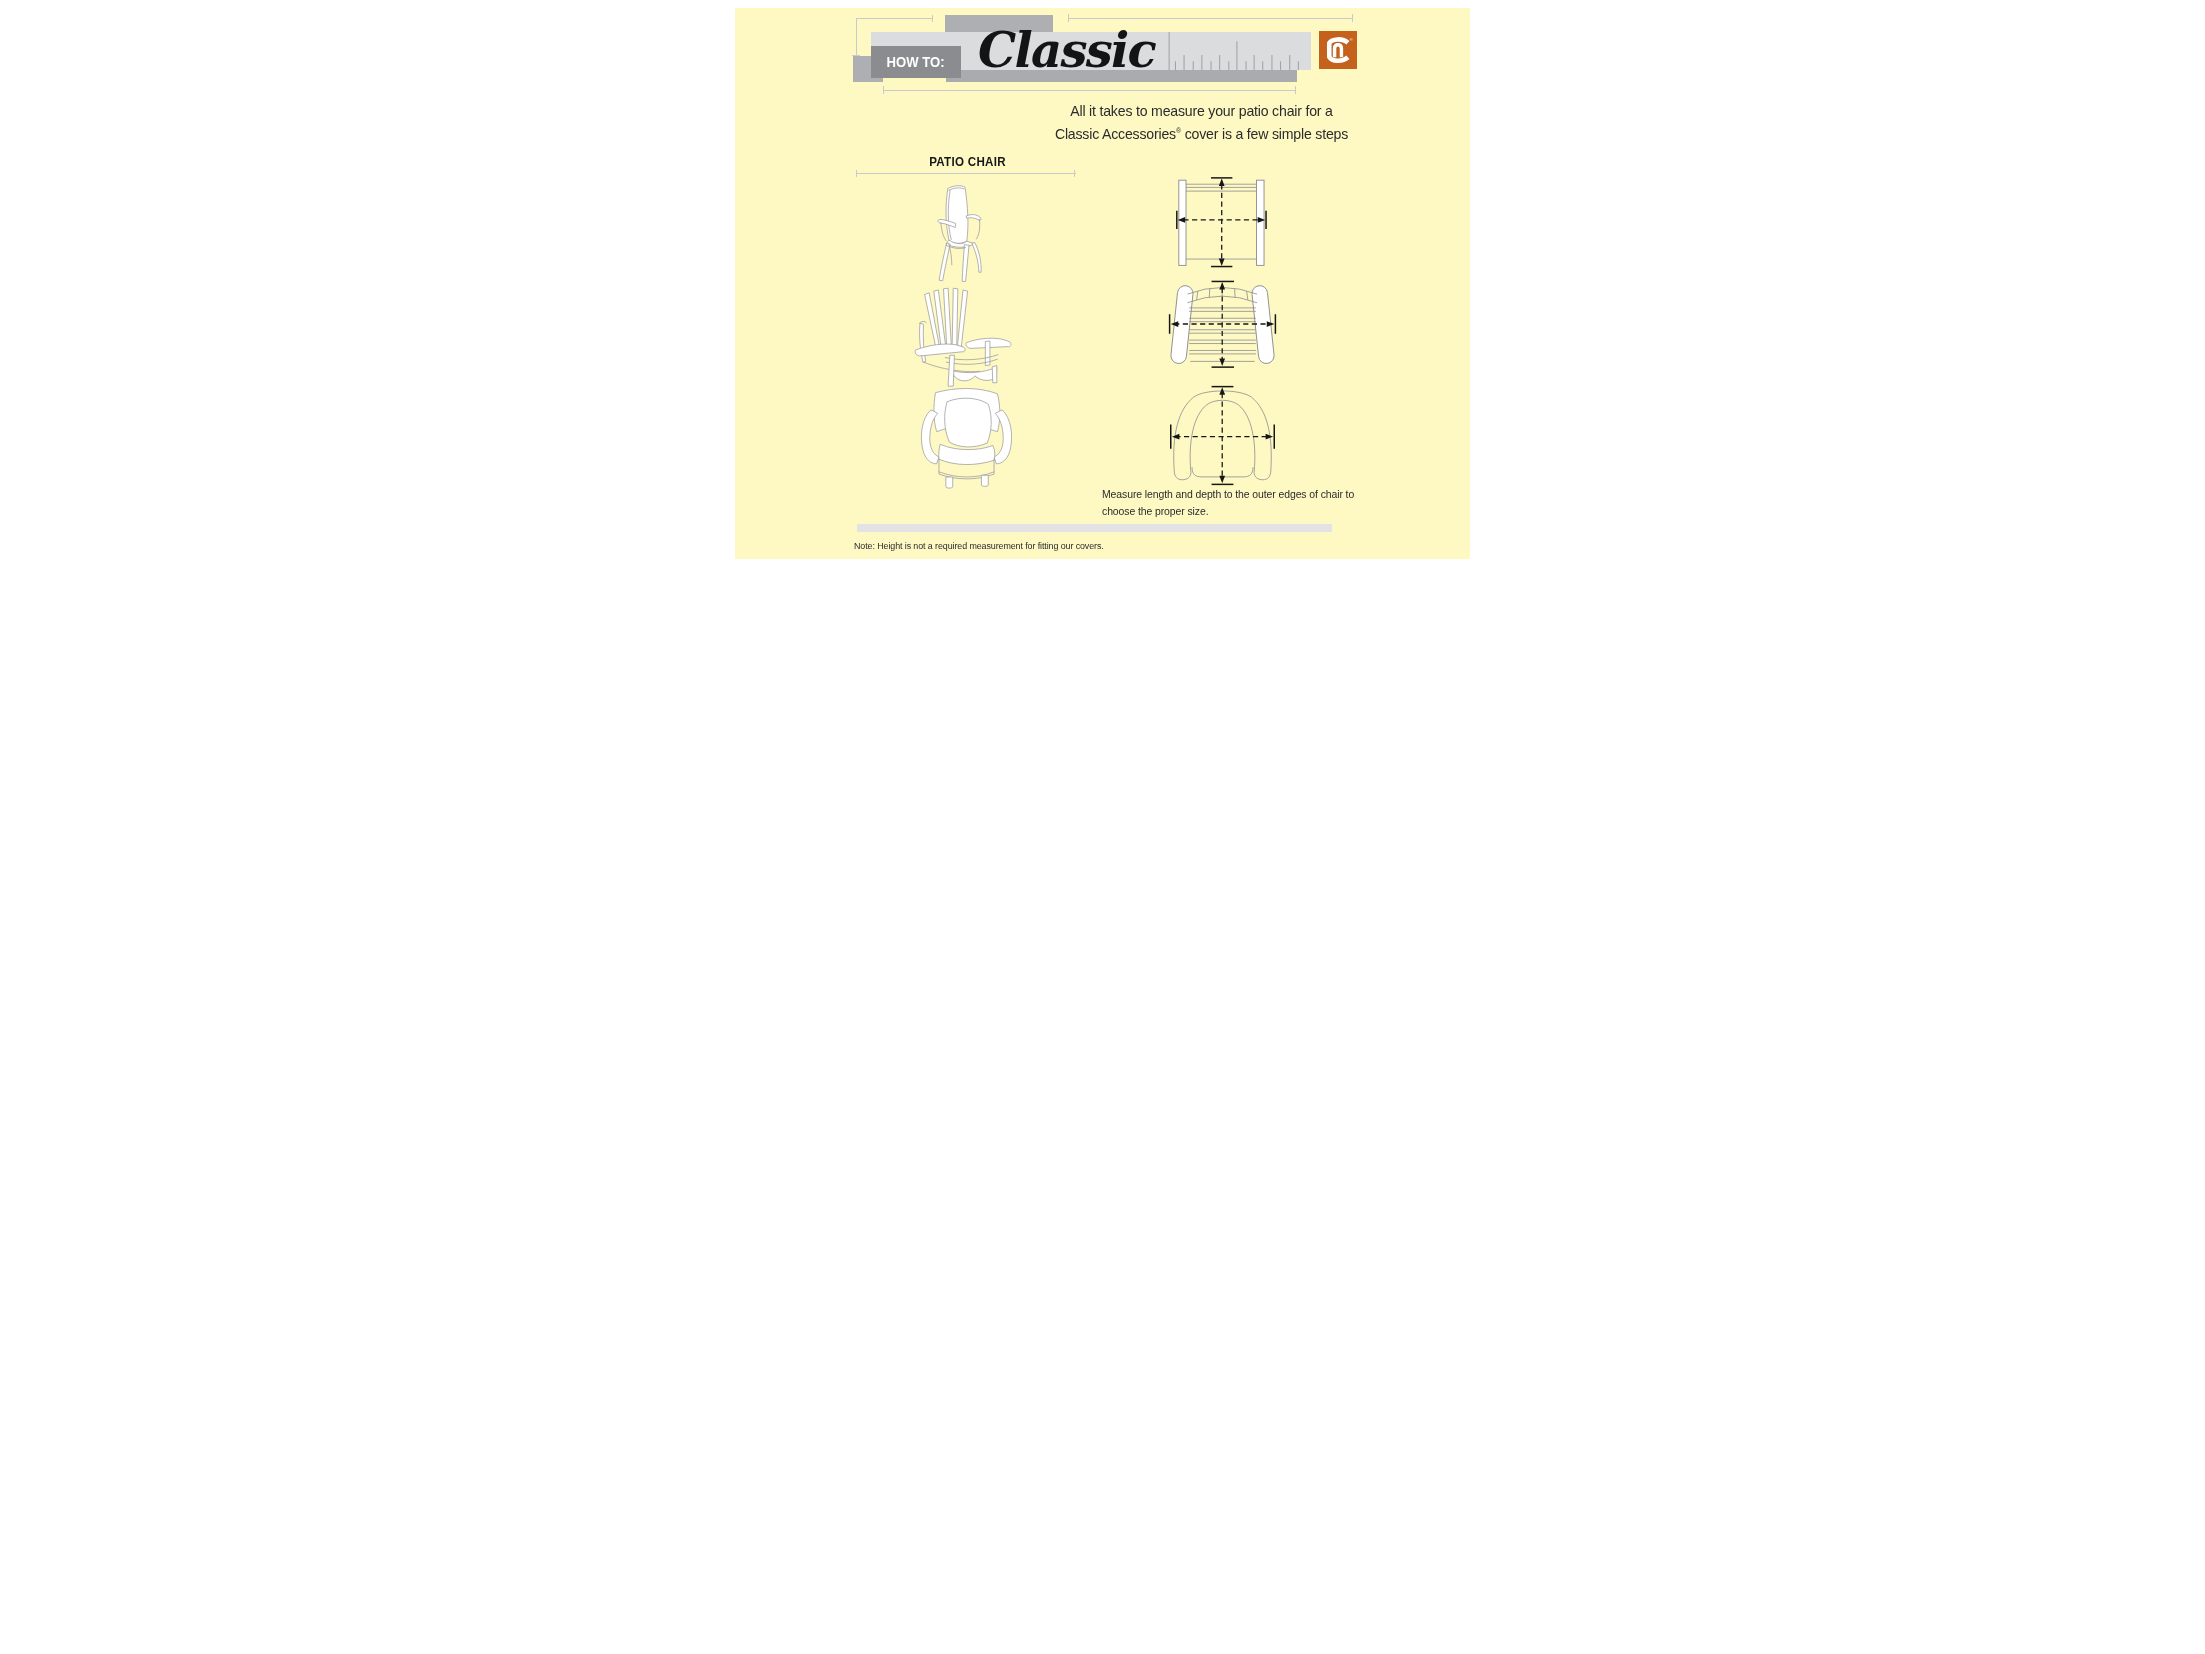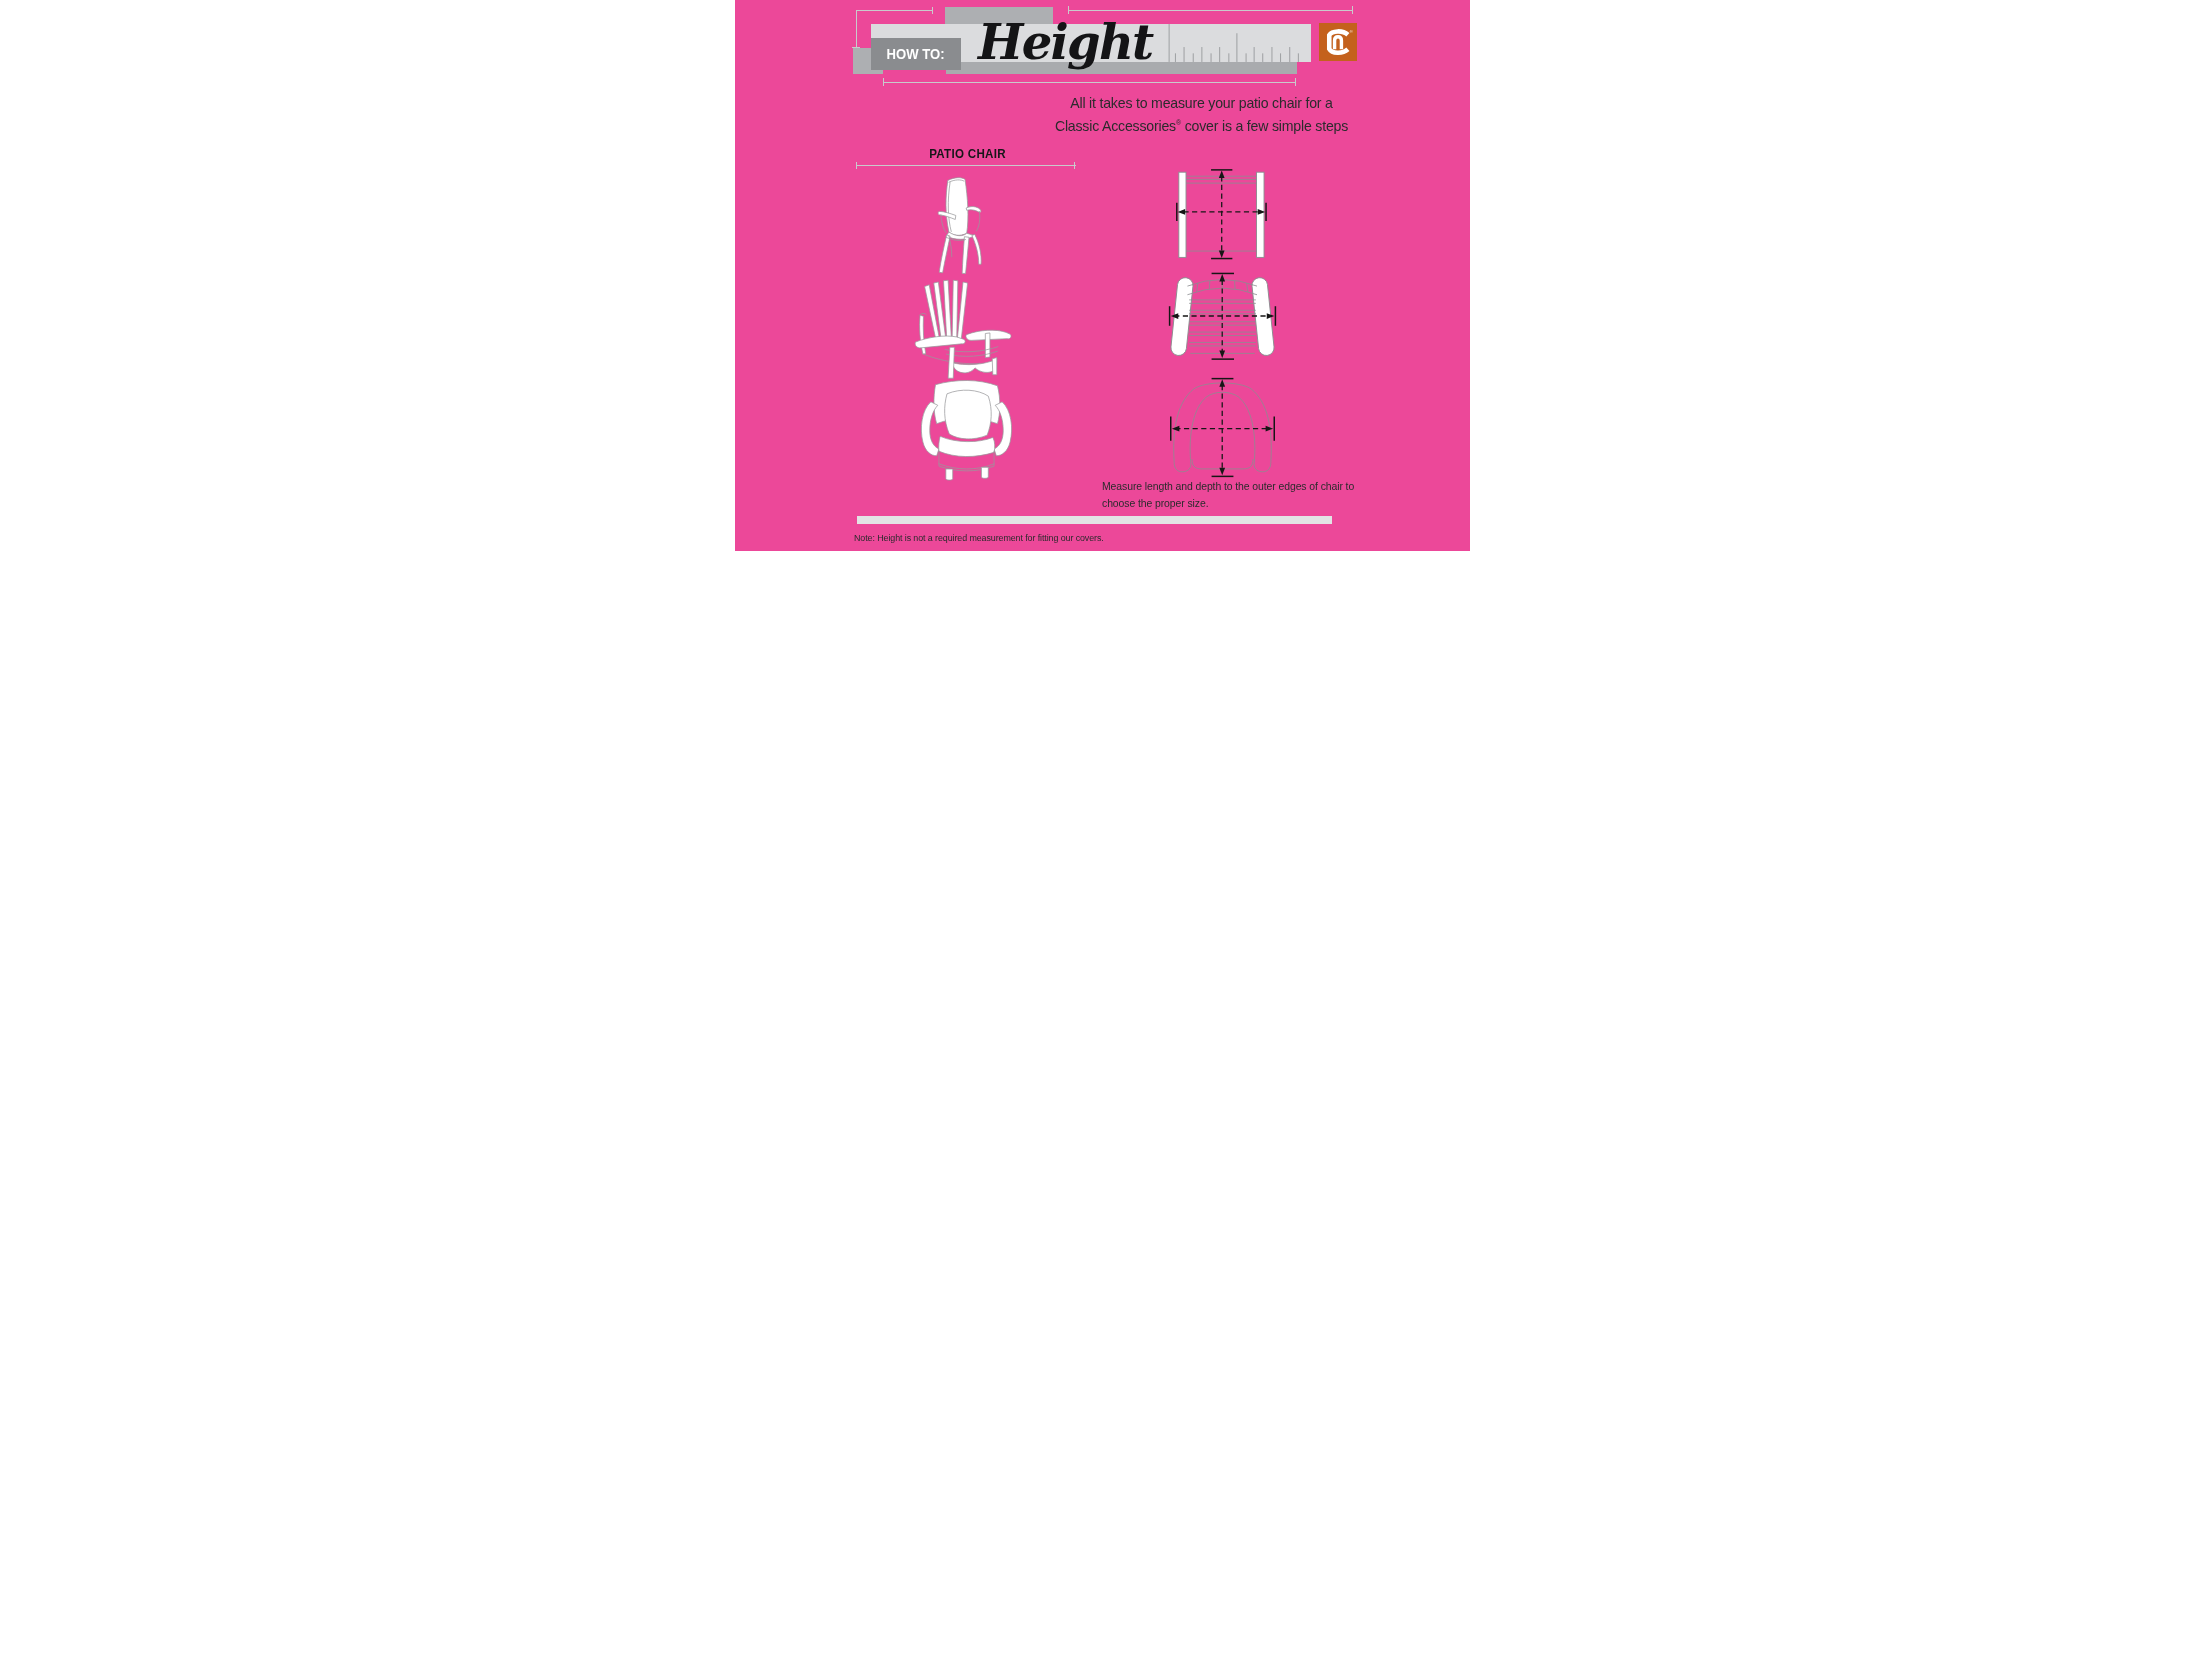--- a/index.html
+++ b/index.html
@@ -1,18 +1,18 @@
 <!DOCTYPE html>
 <html style="--brand-orange: #C4611D; --band-light: #DBDCDE; --band-medium: #A9ABAE; --block-medium: #ADAFB2; --block-dark: #8A8C8F; --line-art: #98999B; --measure-line: #C9CACC; --ruler-tick: #8F9194; --arrow: #161616; --text-dark: #2B2B2D; --divider: #E3E3E5;font-size:9.2px"><head>
 <meta charset="utf-8">
 <style>
   html,body{margin:0;padding:0;background:#ffffff;}
   .canvas{
-    position:relative;width:735px;height:551px;margin:0 auto;
-    background:#ec4899;overflow:hidden;
+    position:relative;width:735px;height:551px;margin:8px auto;
+    background:#fef9c3;overflow:hidden;
     font-family:"Liberation Sans",sans-serif;color:var(--text-dark,#2b2b2d);
   }
   .abs{position:absolute;}
   
   .hline{position:absolute;background:var(--measure-line,#c9cacc);height:1.1px;}
   .vline{position:absolute;background:var(--measure-line,#c9cacc);width:1.1px;}
   .block-top{left:210px;top:6.9px;width:108px;height:55px;background:var(--block-medium,#adafb2);z-index:1;}
   .block-square{left:118px;top:48px;width:30px;height:26px;background:var(--block-medium,#adafb2);z-index:1;}
   .band-light{left:136px;top:23.5px;width:440px;height:38px;background:var(--band-light,#dbdcde);z-index:2;}
   .band-medium{left:211px;top:61px;width:351px;height:12.6px;background:var(--band-medium,#a9abae);z-index:1;}
@@ -104,21 +104,21 @@
     <line class="tick" x1="653" y1="51" x2="653" y2="66"></line>
     <line class="tick" x1="682" y1="51" x2="682" y2="66"></line>
     <line class="tick" x1="713" y1="51" x2="713" y2="66"></line>
     <line class="tick" x1="744" y1="51" x2="744" y2="66"></line>
   </svg>
 
   <div class="abs howto-box">
     <span>HOW TO:</span>
   </div>
 
-  <div class="abs script-title">Height</div>
+  <div class="abs script-title">Classic</div>
 
   <svg class="abs logo" width="38" height="38" viewBox="0 0 100 100">
     <rect x="0" y="0" width="100" height="100" fill="var(--brand-orange,#C4611D)"></rect>
     <path d="M76,31 C62,18 34,20 27,32 L27,68 C34,81 62,82 76,69" fill="none" stroke="#ffffff" stroke-width="12"></path>
     <path d="M41,69 L41,46 Q41,36 50,36 Q59,36 59,46 L59,69" fill="none" stroke="#ffffff" stroke-width="9"></path>
     <text x="81" y="25" font-size="11" fill="#ffffff" font-family="Liberation Sans, sans-serif">®</text>
   </svg>
 
   <div>
     <div class="hline" style="left:149px;top:82px;width:412px;"></div>

